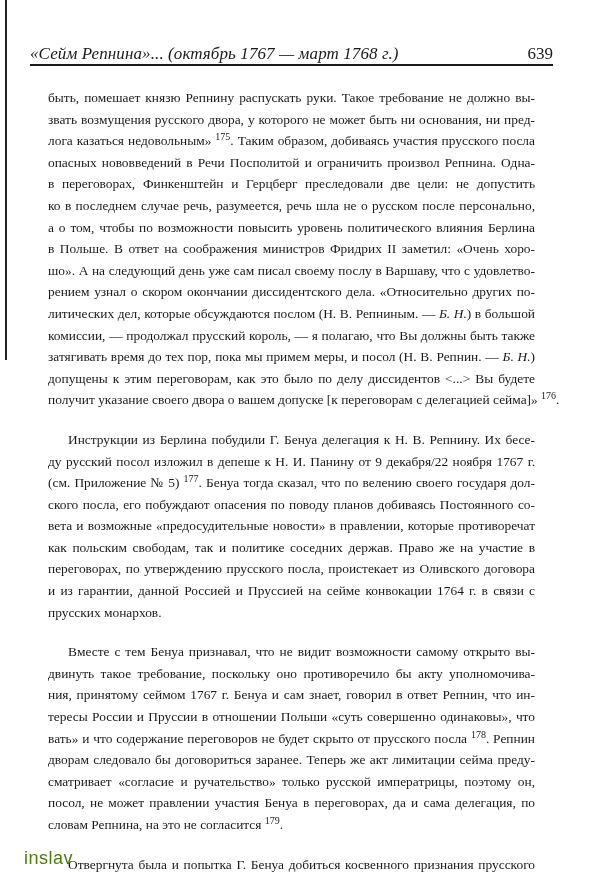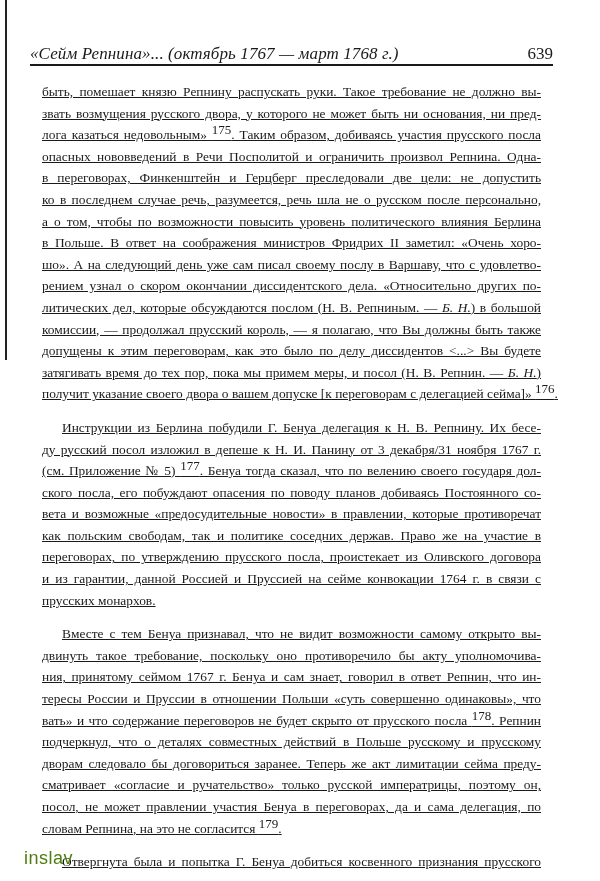--- a/index.html
+++ b/index.html
@@ -24,24 +24,24 @@
       position: absolute; right: 24px; top: 0; font-size: 17px;
     }
     .header-rule {
       position: absolute; left: 30px; top: 64px; width: 523px; height: 1.6px;
       background: #1a1a1a;
     }
     .text-block {
       position: absolute; left: 30px; top: 69px; width: 523px;
       font-size: 13.4px; line-height: 21.6px; text-align: justify;
     }
-    .para { margin: 12px; text-indent: 0; text-decoration: underline; }
+    .para { margin: 18px; text-indent: 0; }
     .line { display: block; text-align: justify; text-align-last: justify; white-space: nowrap; }
     .line.last { text-align-last: left; }
-    sup { font-size: 13px; line-height: 0; vertical-align: 5px; }
+    sup { font-size: 10px; line-height: 0; vertical-align: 5px; }
     .it { font-style: italic; }
     .watermark {
       position: absolute; left: 24px; top: 848px;
       font-family: "Liberation Sans", "DejaVu Sans", sans-serif;
       font-size: 18px; color: #4d7c0f; letter-spacing: 0.5px;
     }
   </style>
 </head>
 <body>
 
@@ -60,42 +60,41 @@
       <span class="line">лога казаться недовольным» <sup>175</sup>. Таким образом, добиваясь участия прусского посла</span>
       <span class="line">опасных нововведений в Речи Посполитой и ограничить произвол Репнина. Одна-</span>
       <span class="line">в переговорах, Финкенштейн и Герцберг преследовали две цели: не допустить</span>
       <span class="line">ко в последнем случае речь, разумеется, речь шла не о русском после персонально,</span>
       <span class="line">а о том, чтобы по возможности повысить уровень политического влияния Берлина</span>
       <span class="line">в Польше. В ответ на соображения министров Фридрих II заметил: «Очень хоро-</span>
       <span class="line">шо». А на следующий день уже сам писал своему послу в Варшаву, что с удовлетво-</span>
       <span class="line">рением узнал о скором окончании диссидентского дела. «Относительно других по-</span>
       <span class="line">литических дел, которые обсуждаются послом (Н. В. Репниным. — <span class="it">Б. Н.</span>) в большой</span>
       <span class="line">комиссии, — продолжал прусский король, — я полагаю, что Вы должны быть также</span>
+      <span class="line">затягивать время до тех пор, пока мы примем меры, и посол (Н. В. Репнин. — <span class="it">Б. Н.</span>)</span>
       <span class="line">допущены к этим переговорам, как это было по делу диссидентов &lt;...&gt; Вы будете</span>
-      <span class="line">затягивать время до тех пор, пока мы примем меры, и посол (Н. В. Репнин. — <span class="it">Б. Н.</span>)</span>
       <span class="line last">получит указание своего двора о вашем допуске [к переговорам с делегацией сейма]» <sup>176</sup>.</span>
     </div>
     <div class="para">
       <span class="line" style="padding-left: 20px;">Инструкции из Берлина побудили Г. Бенуа делегация к Н. В. Репнину. Их бесе-</span>
-      <span class="line">ду русский посол изложил в депеше к Н. И. Панину от 3 декабря/31 ноября 1767 г.</span>
+      <span class="line">ду русский посол изложил в депеше к Н. И. Панину от 9 декабря/22 ноября 1767 г.</span>
       <span class="line">(см. Приложение № 5) <sup>177</sup>. Бенуа тогда сказал, что по велению своего государя дол-</span>
       <span class="line">ского посла, его побуждают опасения по поводу планов добиваясь Постоянного со-</span>
       <span class="line">вета и возможные «предосудительные новости» в правлении, которые противоречат</span>
       <span class="line">как польским свободам, так и политике соседних держав. Право же на участие в</span>
       <span class="line">переговорах, по утверждению прусского посла, проистекает из Оливского договора</span>
       <span class="line">и из гарантии, данной Россией и Пруссией на сейме конвокации 1764 г. в связи с</span>
       <span class="line last">прусских монархов.</span>
     </div>
     <div class="para">
       <span class="line" style="padding-left: 20px;">Вместе с тем Бенуа признавал, что не видит возможности самому открыто вы-</span>
       <span class="line">двинуть такое требование, поскольку оно противоречило бы акту уполномочива-</span>
       <span class="line">ния, принятому сеймом 1767 г. Бенуа и сам знает, говорил в ответ Репнин, что ин-</span>
       <span class="line">тересы России и Пруссии в отношении Польши «суть совершенно одинаковы», что</span>
       <span class="line">вать» и что содержание переговоров не будет скрыто от прусского посла <sup>178</sup>. Репнин</span>
-      <span class="line">подчеркнул, что о деталях совместных действий в Польше русскому и прусскому</span>
       <span class="line">дворам следовало бы договориться заранее. Теперь же акт лимитации сейма преду-</span>
       <span class="line">сматривает «согласие и ручательство» только русской императрицы, поэтому он,</span>
       <span class="line">посол, не может правлении участия Бенуа в переговорах, да и сама делегация, по</span>
       <span class="line last">словам Репнина, на это не согласится <sup>179</sup>.</span>
     </div>
     <div class="para">
       <span class="line" style="padding-left: 20px;">Отвергнута была и попытка Г. Бенуа добиться косвенного признания прусского</span>
     </div>
   </div>
 

